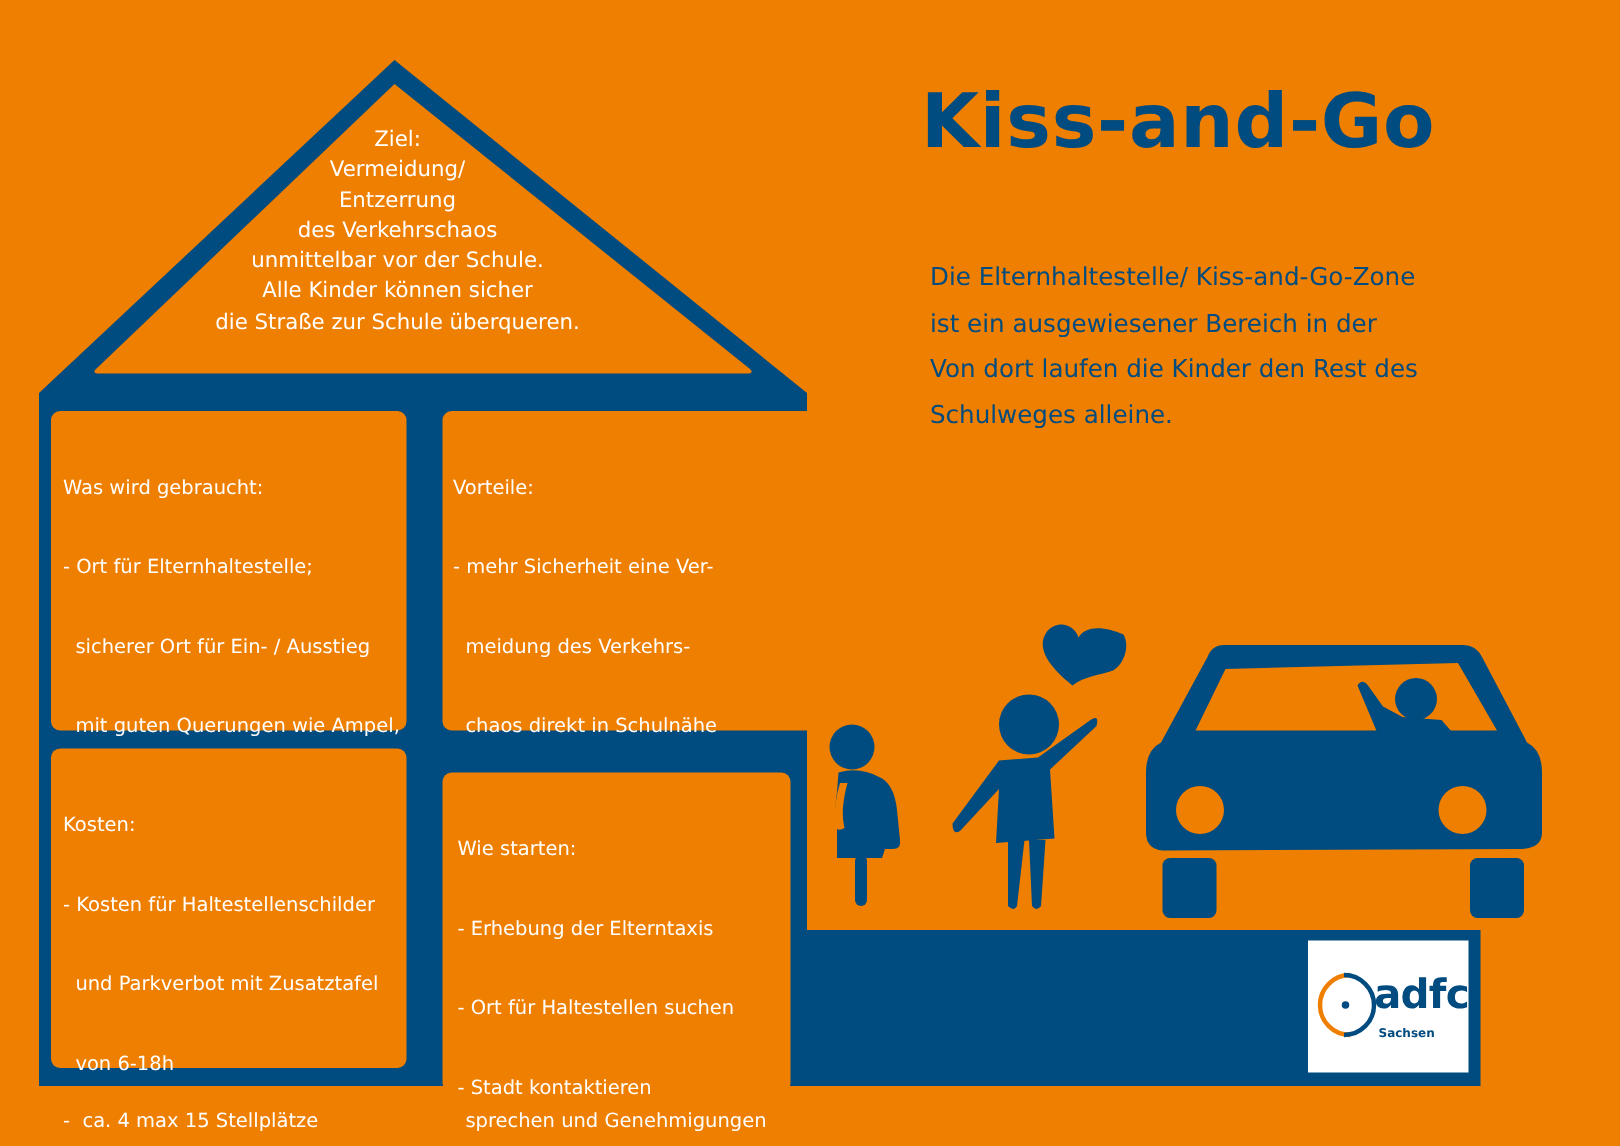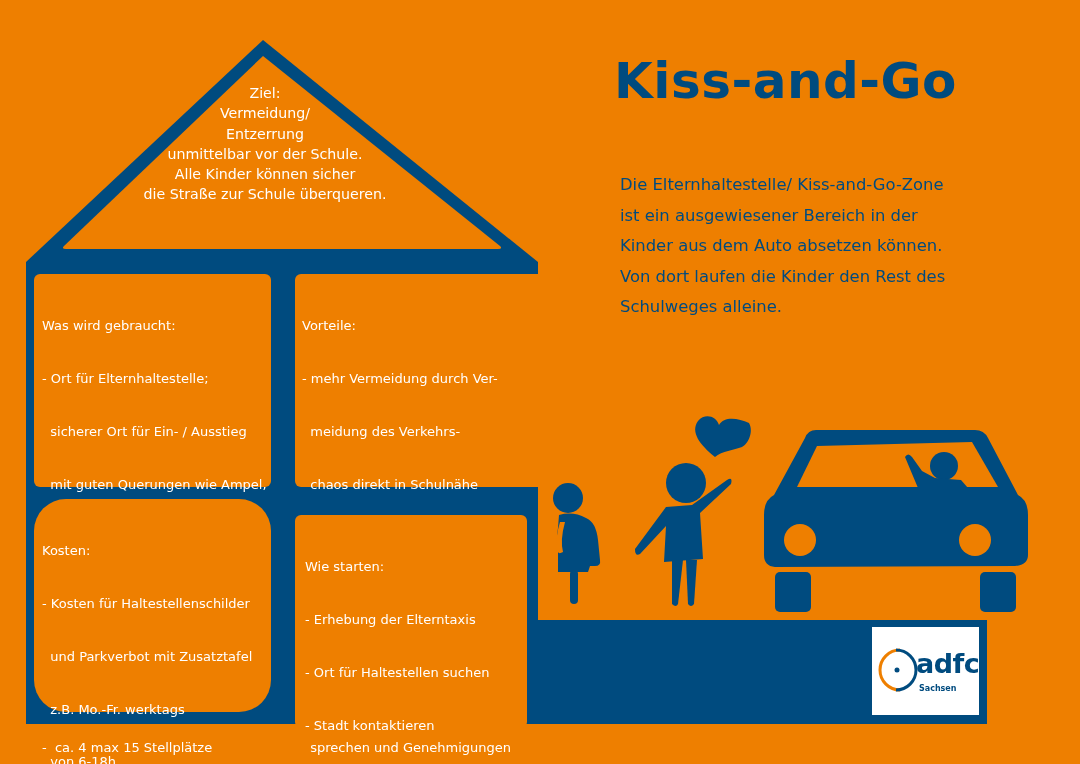--- a/index.html
+++ b/index.html
@@ -53,20 +53,21 @@
     <circle cx="975" cy="540" r="16" fill="#EE7F00"></circle>
     <rect x="775" y="572" width="36" height="40" rx="5" fill="#004B7F"></rect>
     <rect x="980" y="572" width="36" height="40" rx="5" fill="#004B7F"></rect>
   </g>
 </svg>
 
 <div class="abs roof-text">
   <div>Ziel:</div>
   <div>Vermeidung/</div>
   <div>Entzerrung</div>
+  <div>des Verkehrschaos</div>
   <div>unmittelbar vor der Schule.</div>
   <div>Alle Kinder können sicher</div>
   <div>die Straße zur Schule überqueren.</div>
 </div>
 
 <div class="box" style="left:34px; top:274px; width:237px; height:213px;">
   <span class="line">Was wird gebraucht:</span>
   <span class="line">- Ort für Elternhaltestelle;</span>
   <span class="line">  sicherer Ort für Ein- / Ausstieg</span>
   <span class="line">  mit guten Querungen wie Ampel,</span>
@@ -74,36 +75,35 @@
   <span class="line">  engen Wohngebieten, ohne Ein-</span>
   <span class="line">  mündungen etc.; Entfernung</span>
   <span class="line">  zur Schule ca. 250 / 300m;</span>
   <span class="line">-  ca. 4 max 15 Stellplätze</span>
   
   
 </div>
 
 <div class="box" style="left:295px; top:274px; width:265px; height:213px; padding-left:7px;">
   <span class="line">Vorteile:</span>
-  <span class="line">- mehr Vermeidung durch Ver-</span>
+  <span class="line">- mehr Sicherheit eine Ver-</span>
   <span class="line">  meidung des Verkehrs-</span>
   <span class="line">  chaos direkt in Schulnähe</span>
   <span class="line">Schwierigkeiten:</span>
   <span class="line">- Es braucht engagierte Eltern,</span>
   <span class="line">  die eine Kiss-and-Go Zone</span>
   <span class="line">   ankurbeln, mit der Stadt ab-</span>
   <span class="line">  sprechen und Genehmigungen</span>
   
 </div>
 
-<div class="box" style="left:34px; top:499px; width:237px; height:213px;border-radius:32px;">
+<div class="box" style="left:34px; top:499px; width:237px; height:213px;">
   <span class="line">Kosten:</span>
   <span class="line">- Kosten für Haltestellenschilder</span>
   <span class="line">  und Parkverbot mit Zusatztafel</span>
-  <span class="line">  z.B. Mo.-Fr. werktags</span>
   <span class="line">  von 6-18h</span>
   
 </div>
 
 <div class="box" style="left:295px; top:499px; width:232px; height:213px; padding-left:10px;margin-top:16px;">
   <span class="line">Wie starten:</span>
   <span class="line">- Erhebung der Elterntaxis</span>
   <span class="line">- Ort für Haltestellen suchen</span>
   <span class="line">- Stadt kontaktieren</span>
   <span class="line">- Haltestellen einrichten</span>
@@ -112,21 +112,20 @@
   
   
   
   
 </div>
 
 <div class="abs title">Kiss-and-Go</div>
 <div class="abs desc">
   <span class="line">Die Elternhaltestelle/ Kiss-and-Go-Zone</span>
   <span class="line">ist ein ausgewiesener  Bereich in der</span>
-  <span class="line">Kinder aus dem Auto absetzen können.</span>
   <span class="line">Von dort laufen die Kinder den Rest des</span>
   <span class="line">Schulweges alleine.</span>
 </div>
 
 <div class="abs logo">
   <svg width="107" height="88" viewBox="0 0 107 88" style="position:absolute;left:0;top:0;">
     <path d="M28,23 A20,20 0 1 0 28,63" stroke="#EE7F00" stroke-width="3" fill="none"></path>
     <path d="M24,23 A20,20 0 0 1 24,63" stroke="#004B7F" stroke-width="3" fill="none"></path>
     <circle cx="25" cy="43" r="2.5" fill="#004B7F"></circle>
   </svg>

